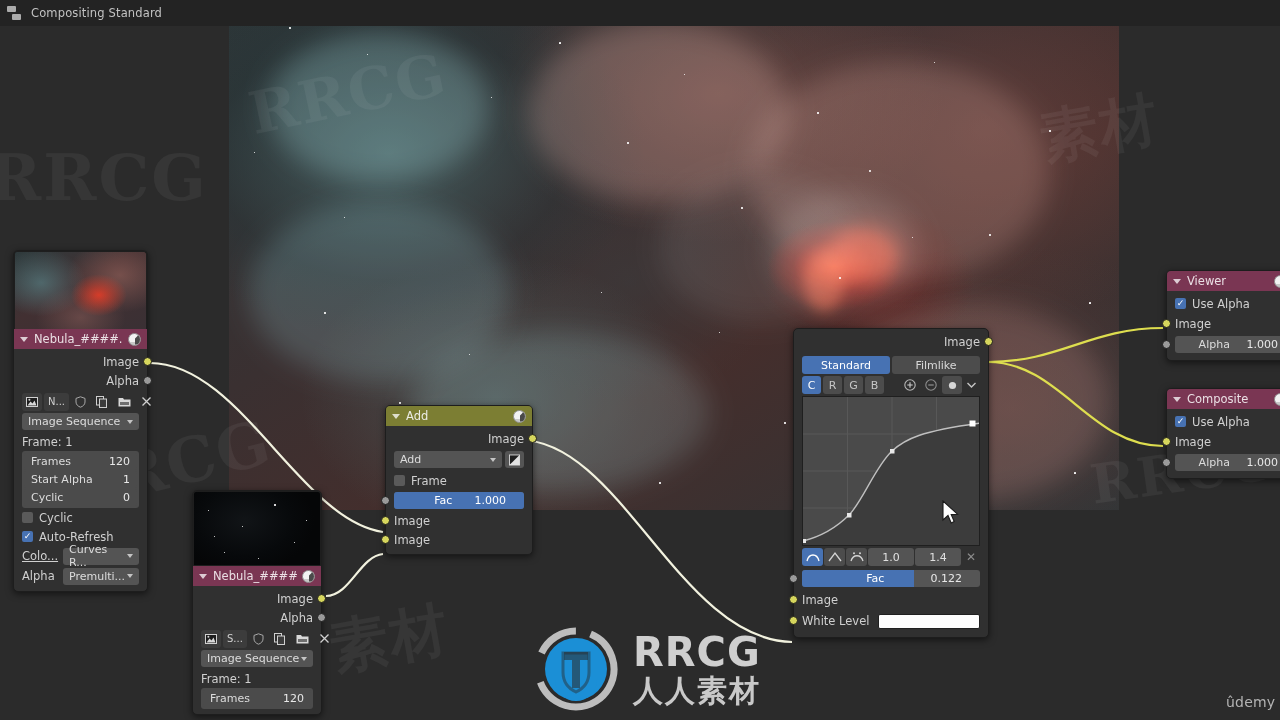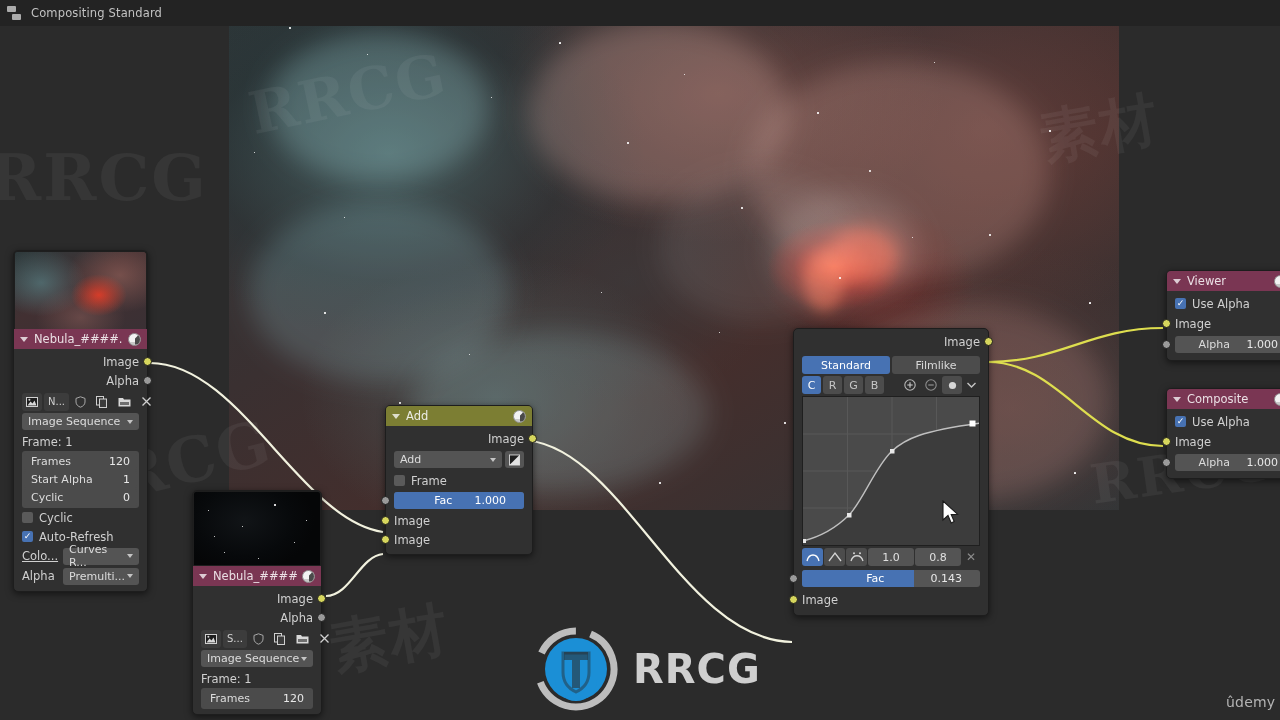--- a/index.html
+++ b/index.html
@@ -578,36 +578,41 @@
             </svg>
         </span>
         <span class="cbtn">
           <svg width="14" height="12" viewBox="0 0 14 12">
               <path d="M1 10 C 3 3, 11 3, 13 10" fill="none" stroke="#d4d4d4" stroke-width="1.3"></path>
               <circle cx="4" cy="2.2" r="1" fill="#d4d4d4"></circle>
               <circle cx="10" cy="2.2" r="1" fill="#d4d4d4"></circle>
             </svg>
         </span>
         <span class="cnum">1.0</span>
-        <span class="cnum">0.8</span>
+        <span class="cnum">1.4</span>
         <span class="cx">✕</span>
       </div>
       <div class="row" style="padding:0 8px;height:21px;position:relative;">
         <span class="sock val l" style="top:6px;"></span>
         <span class="wdg slider-part" style="flex:1;margin:0;height:17px;border-radius:3px;">
           <span class="slider-fill" style="width:63%;"></span>
           <span class="slider-txt">
             <span style="flex:1;text-align:center;color:#fff;">Fac</span>
-            <span style="color:#e8e8e8;">0.143</span>
+            <span style="color:#e8e8e8;">0.122</span>
           </span>
         </span>
       </div>
       <div class="row" style="height:21px;">
         <span class="sock img l" style="top:6px;"></span>
         <span class="label">Image</span>
+      </div>
+      <div class="row" style="height:22px;gap:6px;">
+        <span class="sock img l" style="top:6px;"></span>
+        <span class="label" style="width:70px;">White Level</span>
+        <span class="swatch" style="flex:1;background:#fdfdfd;"></span>
       </div>
     </div>
   </div>
 
   <div class="node" style="left:1166px;top:270px;width:128px;">
     <div class="node-header magenta">
       <span class="chev"></span>
       <span class="hdr-label">Viewer</span>
       <span class="node-badge"></span>
     </div>
@@ -661,20 +666,21 @@
         <path d="M43 5 A38 38 0 1 1 42.9 5" fill="none" stroke="#bdbdbd" stroke-width="7" stroke-dasharray="150 30" stroke-dashoffset="-15"></path>
         <path d="M12 43 A31 31 0 1 0 74 43 A31 31 0 1 0 12 43" fill="#1b8fd6"></path>
         <path d="M22 30 L22 54 A21 21 0 0 0 43 75 A21 21 0 0 0 64 54 L64 30 Z" fill="#1b8fd6"></path>
         <path d="M31 26 L55 26 L55 34 L47 34 L47 62 L39 62 L39 34 L31 34 Z" fill="#2b2b2b" opacity=".55"></path>
         <path d="M36 30 L50 30 M43 30 L43 58" stroke="#e8e8e8" stroke-width="3" fill="none" opacity=".0"></path>
         <path d="M30 27 L30 46 Q30 60 43 66 Q56 60 56 46 L56 27 Z" fill="none" stroke="#2b2b2b" stroke-width="3" opacity=".45"></path>
       </svg>
     </div>
     <div class="rrcg-text">
       <span class="rrcg-top">RRCG</span>
+      <span class="rrcg-bot">人人素材</span>
     </div>
   </div>
 
   <div class="udemy" style="left:1226px;top:694px;">ûdemy</div>
 
   <svg class="cursor" style="left:941px;top:500px;" width="20" height="26" viewBox="0 0 20 26">
     <path d="M2 1 L2 20 L7 15.5 L10.2 23 L13.2 21.6 L10.2 14.6 L16.5 14.2 Z" fill="#ffffff" stroke="#1a1a1a" stroke-width="1.1"></path>
   </svg>
 
 </div>

